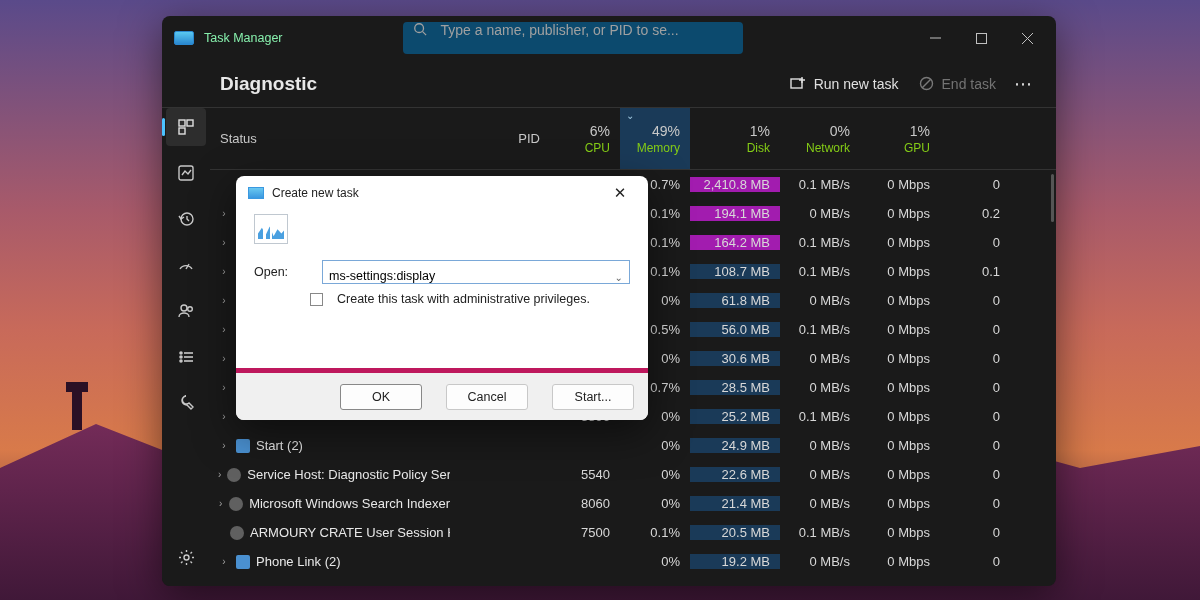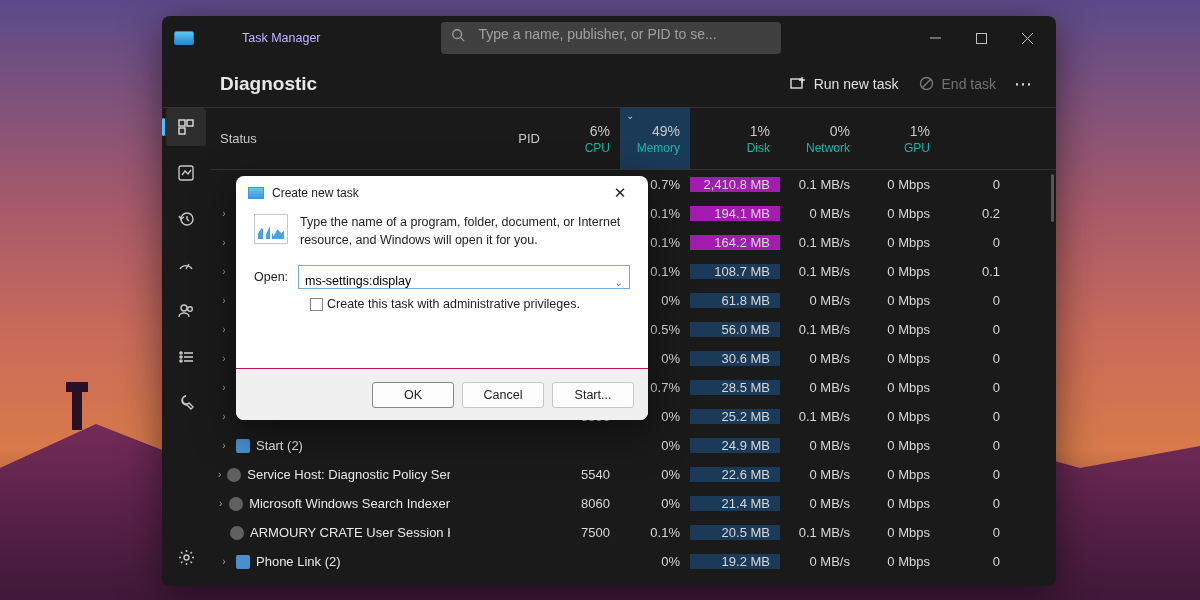--- a/index.html
+++ b/index.html
@@ -19,24 +19,24 @@
   .window {
     position: absolute; left: 162px; top: 16px; width: 894px; height: 570px;
     background: #1a1a1a; border-radius: 8px; color: #e8e8e8;
     box-shadow: 0 10px 40px rgba(0,0,0,.5);
     display: flex; flex-direction: column; overflow: hidden;
   }
   .titlebar {
     height: 44px; display: flex; align-items: center; padding: 0 6px 0 12px;
   }
   .appicon { width: 20px; height: 14px; background: linear-gradient(#5ac8f0,#2a88d0); border:1px solid #2a88d0; border-radius:2px; margin-right:10px; }
-  .apptitle { font-size: 12.5px; color: #c4b5fd; margin-left: 38px; }
+  .apptitle { font-size: 12.5px; color: #86efac; }
   .searchbox {
-    margin-left: 120px; width: 340px; height: 32px; background: #404040;
-    border-radius: 4px; display: flex; align-items: flex-end; padding: 12px 10px;
+    margin-left: 120px; width: 340px; height: 32px; background: #0c4a6e;
+    border-radius: 4px; display: flex; align-items: flex-start; padding: 0 10px;
     color: #a0a0a0; font-size: 14px;
   }
   .searchbox svg { margin-right: 14px; }
   .winctrls { margin-left: auto; display: flex; }
   .winctrls div { width: 46px; height: 32px; display:flex; align-items:center; justify-content:center; color:#c0c0c0; }
 
   .toolbar { height: 48px; display:flex; align-items:center; padding: 0 14px 0 58px; border-bottom: 1px solid #333; }
   .pagetitle { font-size: 19px; font-weight: 600; }
   .spacer { flex: 1; }
   .tbtn { display:flex; align-items:center; gap:8px; padding: 6px 10px; font-size:14px; color:#e0e0e0; border-radius:4px; }
@@ -48,21 +48,21 @@
   .sbtn { width:40px; height:38px; display:flex; align-items:center; justify-content:center; color:#c8c8c8; border-radius:4px; position:relative; }
   .sbtn.active { background:#2d2d2d; }
   .sbtn.active::before { content:""; position:absolute; left:-4px; top:10px; width:3px; height:18px; background:#4cc2ff; border-radius:2px; }
   .sbtn.settings { margin-top:auto; margin-bottom:10px; }
 
   .content { flex:1; display:flex; flex-direction:column; font-size:13px; }
   .headrow, .row { display:grid; grid-template-columns: 240px 100px 70px 70px 90px 80px 80px 70px; align-items:center; }
   .headrow { height:62px; color:#c8c8c8; border-bottom:1px solid #333; }
   .headrow .metric { text-align:right; padding-right:10px; display:flex; flex-direction:column; justify-content:center; gap:2px;}
   .headrow .metric .pct { font-size:14px; }
-  .headrow .metric .lab { font-size:12px; color:#14b8a6; }
+  .headrow .metric .lab { font-size:12px; color:#84cc16; }
   .headrow .left { padding-left:10px; }
   .memhead { background:#1a3a58; position:relative; height:100%; display:flex; flex-direction:column; justify-content:center; }
   .memheadcaret { position:absolute; top:2px; left:6px; color:#a0c8e0; font-size:10px; }
   .rows { flex:1; overflow:hidden; position:relative; }
   .row { height:29px; }
   .row .name { padding-left:8px; display:flex; align-items:center; gap:6px; white-space:nowrap; overflow:hidden; }
   .row .num { text-align:right; padding-right:10px; color:#d8d8d8; }
   .row .mem { background:#1a3a58; }
   .row .mem.hi { background:#a21caf; }
   .chev { display:inline-flex; width:12px; justify-content:center; color:#a0a0a0; font-size:10px; }
@@ -81,28 +81,28 @@
   .dtitle { font-size:12px; }
   .dclose { margin-left:auto; width:40px; height:28px; display:flex; align-items:center; justify-content:center; font-size:15px; }
   .dbody { padding:4px 18px 0 18px; flex:1; }
   .drow1 { display:flex; gap:12px; align-items:flex-start; }
   .runicon { width:34px; height:30px; border:1px solid #c0c8d0; background:#fff; position:relative; flex-shrink:0; }
   .runicon::after { content:""; position:absolute; left:3px; right:3px; bottom:4px; height:14px;
     background: linear-gradient(90deg,#4aa0e0 0%, #4aa0e0 20%, transparent 20%, transparent 30%, #4aa0e0 30%, #4aa0e0 45%, transparent 45%, transparent 55%, #4aa0e0 55%);
     clip-path: polygon(0 60%, 15% 20%, 30% 70%, 45% 10%, 60% 80%, 75% 30%, 90% 60%, 100% 40%, 100% 100%, 0 100%);
   }
   .ddesc { line-height:1.4; }
-  .drow2 { display:flex; align-items:center; gap:4px; margin-top:16px; }
+  .drow2 { display:flex; align-items:center; gap:28px; margin-top:16px; }
   .olabel { width:40px; }
   .combo { flex:1; height:24px; border:1px solid #7aa8d8; background:#fff; display:flex; align-items:flex-end; padding:0 6px; position:relative; }
   .combo input { border:none; outline:none; flex:1; font-size:12.5px; font-family:inherit; }
   .combo .dd { color:#666; font-size:10px; }
-  .drow3 { margin:8px 0 0 56px; display:flex; align-items:center; gap:4px; }
+  .drow3 { margin:8px 0 0 56px; display:flex; align-items:center; gap:14px; }
   .cb { width:13px; height:13px; border:1px solid #888; }
-  .dbuttons { height:52px; background:#f0f0f0; border-top:1px solid #be185d; display:flex; justify-content:flex-end; align-items:center; gap:8px; padding:0 14px; border-radius:0 0 8px 8px; }
+  .dbuttons { height:52px; background:#f0f0f0; border-top:5px solid #be185d; display:flex; justify-content:flex-end; align-items:center; gap:24px; padding:0 14px; border-radius:0 0 8px 8px; }
   .dbtn { min-width:82px; height:26px; border:1px solid #c8c8c8; background:#fdfdfd; border-radius:3px; display:flex; align-items:center; justify-content:center; font-size:12.5px; }
   .dbtn.primary { border-color:#888; }
 </style>
 </head>
 <body>
 
 <div class="mountain1"></div>
 <div class="tower"></div>
 
 <div class="window">
@@ -439,21 +439,20 @@
 
 <div class="dialog">
   <div class="dtitlebar">
     <div class="dicon"></div>
     <div class="dtitle">Create new task</div>
     <div class="dclose">✕</div>
   </div>
   <div class="dbody">
     <div class="drow1">
       <div class="runicon"></div>
-      <div class="ddesc">Type the name of a program, folder, document, or Internet resource, and Windows will open it for you.</div>
     </div>
     <div class="drow2">
       <div class="olabel">Open:</div>
       <div class="combo">
         <input value="ms-settings:display" style="">
         <span class="dd">⌄</span>
       </div>
     </div>
     <div class="drow3">
       <div class="cb"></div>

